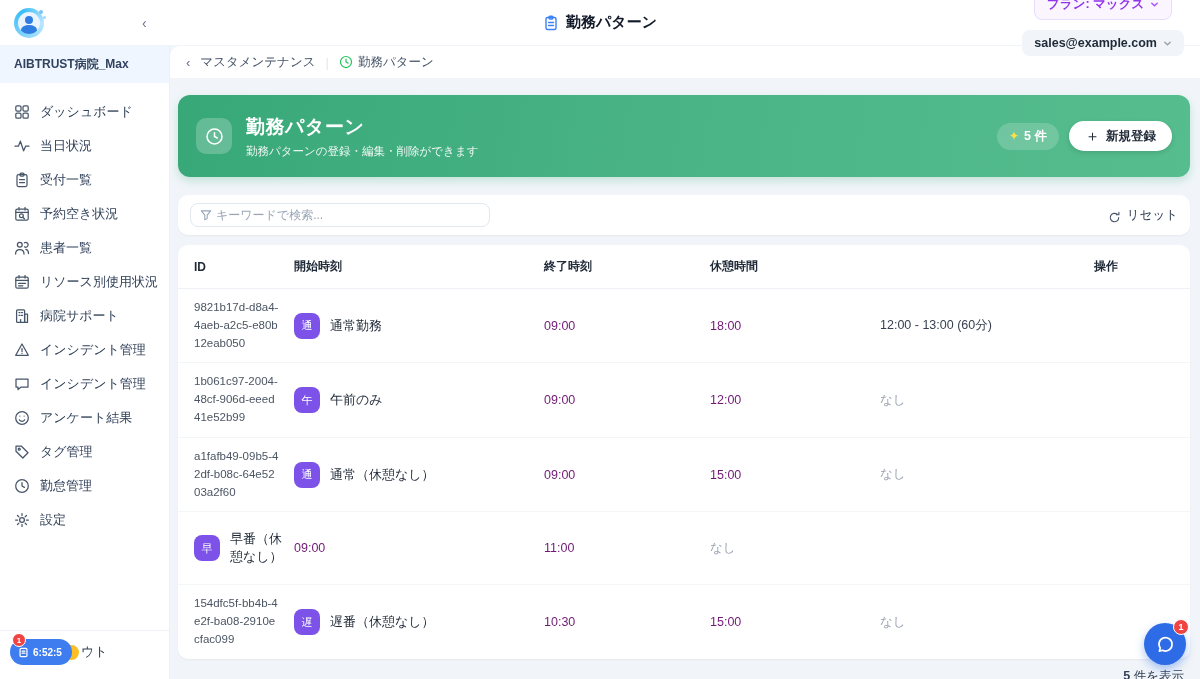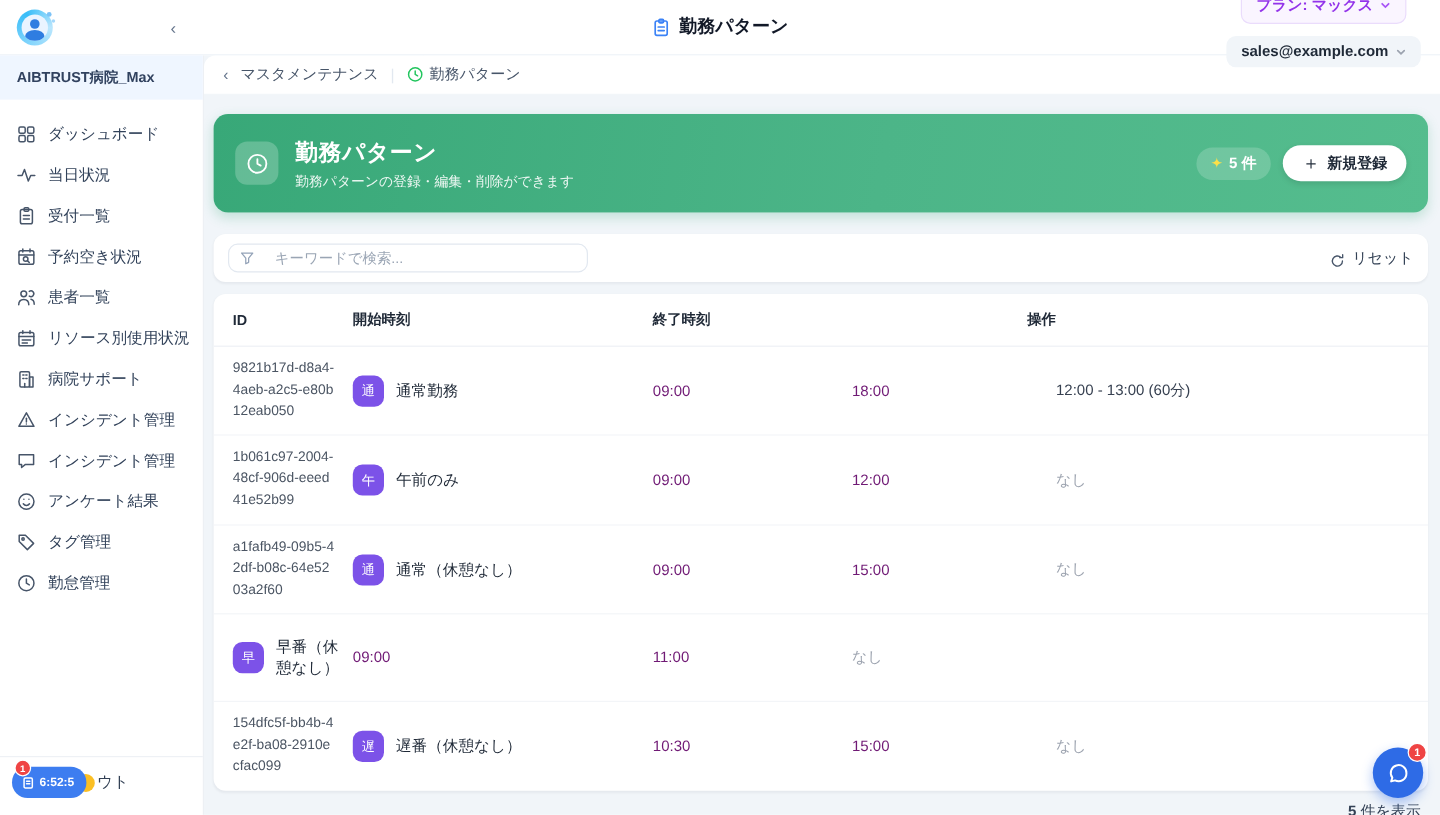--- a/index.html
+++ b/index.html
@@ -65,21 +65,21 @@
     gap:5px; padding:0 12px; color:#fff; font-size:12.5px; font-weight:bold; }
   .sparkle { color:#fde047; font-size:12px; }
   .new-btn { background:#fff; border:none; border-radius:15px; height:30px; padding:0 16px; display:flex; align-items:center;
     gap:6px; font-size:12.5px; font-weight:bold; color:#1f2937; cursor:pointer; box-shadow:0 2px 5px rgba(0,0,0,.12);
     font-family:inherit; }
   .plus { font-size:15px; font-weight:normal; }
 
   
   .filter-card { margin-top:18px; background:#fff; border-radius:10px; padding:8px 12px; display:flex; align-items:center;
     box-shadow:0 1px 2px rgba(15,23,42,.05); }
-  .search-box { display:flex; align-items:center; gap:17px; border:1px solid #e2e8f0; border-radius:8px;
+  .search-box { display:flex; align-items:center; gap:4px; border:1px solid #e2e8f0; border-radius:8px;
     width:300px; height:24px; padding:0 9px; }
   .search-box input { border:none; outline:none; flex:1; font-size:12px; color:#334155; font-family:inherit; background:transparent; }
   .search-box input::placeholder { color:#9aa5b4; }
   .reset-btn { margin-left:auto; display:flex; align-items:flex-end; gap:6px; font-size:12.5px; color:#334155;
     background:none; border:none; cursor:pointer; font-family:inherit; }
 
   
   .table-card { margin-top:10px; background:#fff; border-radius:10px; box-shadow:0 1px 2px rgba(15,23,42,.05); overflow:hidden; }
   .t-grid { display:grid; grid-template-columns:100px 250px 166px 170px 1fr 56px; align-items:center; padding:0 16px; }
   .t-head { height:44px; border-bottom:1px solid #eef1f5; }
@@ -244,20 +244,27 @@
         </svg>
         <span>タグ管理</span>
       </div>
       <div class="menu-item">
         <svg width="16" height="16" viewBox="0 0 16 16" fill="none" stroke="#475569" stroke-width="1.25" stroke-linecap="round" stroke-linejoin="round">
           <circle cx="8" cy="8" r="6.3"></circle>
           <polyline points="8,4.6 8,8 10.4,9.4"></polyline>
         </svg>
         <span>勤怠管理</span>
       </div>
+      <div class="menu-item">
+        <svg width="16" height="16" viewBox="0 0 16 16" fill="none" stroke="#475569" stroke-width="1.25" stroke-linecap="round" stroke-linejoin="round">
+          <circle cx="8" cy="8" r="2.4"></circle>
+          <path d="M8 1.6v2M8 12.4v2M1.6 8h2M12.4 8h2M3.5 3.5l1.4 1.4M11.1 11.1l1.4 1.4M12.5 3.5l-1.4 1.4M4.9 11.1l-1.4 1.4"></path>
+        </svg>
+        <span>設定</span>
+      </div>
     </div>
   <div class="sidebar-bottom">
     <div class="logout-row">
       <div class="timer-pill">
         <div class="timer-badge">1</div>
         <svg width="11" height="11" viewBox="0 0 16 16" fill="none" stroke="#fff" stroke-width="1.8" stroke-linecap="round">
             <rect x="3" y="2" width="10" height="12" rx="1.5"></rect>
             <line x1="6" y1="6" x2="10" y2="6"></line>
             <line x1="6" y1="9" x2="10" y2="9"></line>
           </svg>
@@ -322,20 +329,21 @@
           </svg>
         <span>リセット</span>
       </button>
     </div>
 
     <div class="table-card">
       <div class="t-grid t-head" id="thead">
           <div>ID</div>
           <div>開始時刻</div>
           <div>終了時刻</div>
+          <div>休憩時間</div>
           <div>操作</div>
         </div>
       <div id="tbody">
           <div class="t-grid t-row">
             <div class="cell-id">9821b17d-d8a4-4aeb-a2c5-e80b12eab050</div>
             <div class="cell-name">
               <div class="wp-badge" style="background: rgb(124, 82, 232);">通</div>
               <span class="name-text">通常勤務</span>
             </div>
             <div class="cell-time">09:00</div>

